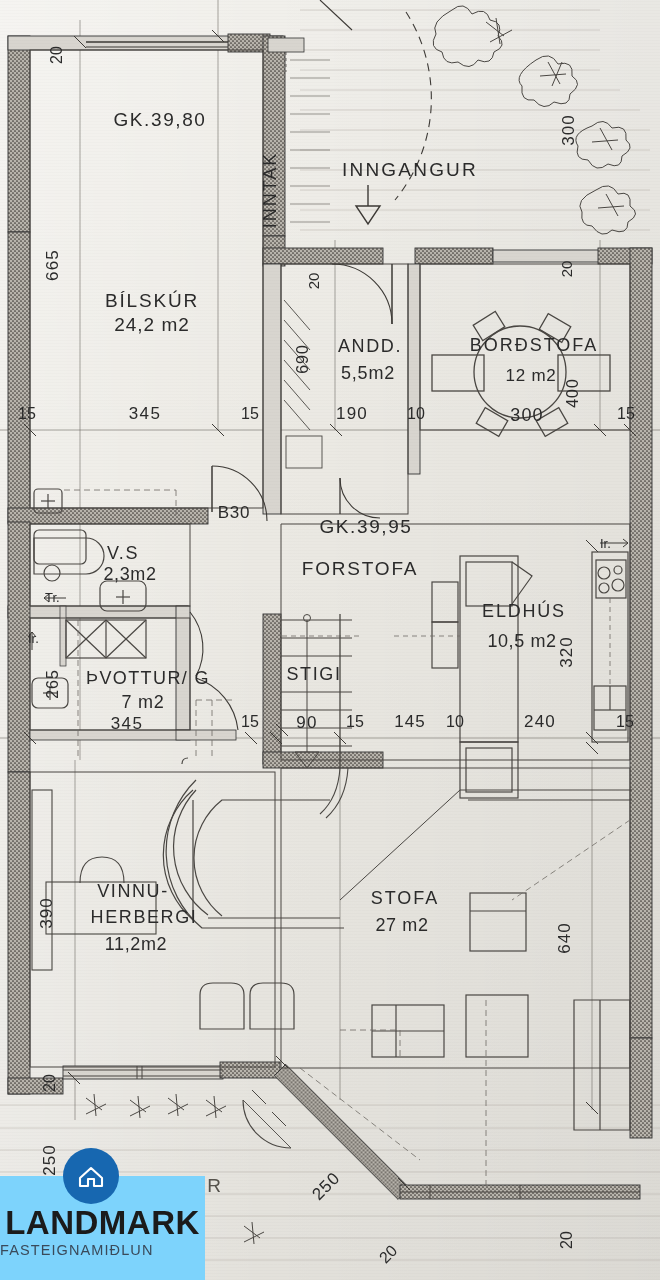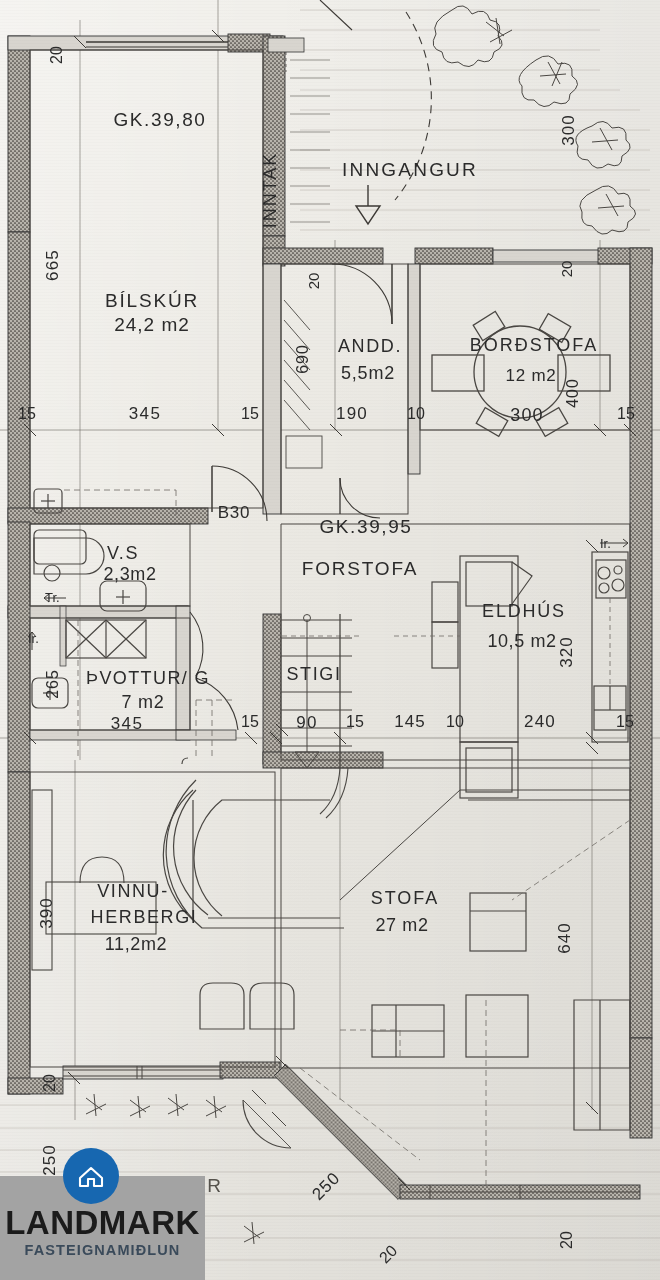--- a/index.html
+++ b/index.html
@@ -26,42 +26,42 @@
       repeating-linear-gradient(0deg, rgba(0,0,0,0.022) 0px, rgba(0,0,0,0.022) 1px, rgba(0,0,0,0) 1px, rgba(0,0,0,0) 3px);
     pointer-events:none;
   }
   svg#plan{position:absolute;left:0;top:0;width:660px;height:1280px;}
 
   
   #logo{
     position:absolute;
     left:0;bottom:0;
     width:205px;height:104px;
-    background:#a3a3a3;
+    background:#7dd3fc;
     display:flex;flex-direction:column;align-items:center;justify-content:flex-start;
   }
   #logo .mark{
     position:absolute;left:63px;top:-28px;
     width:56px;height:56px;border-radius:50%;
     background:#1767b0;
     display:flex;align-items:center;justify-content:center;
   }
   #logo .mark svg{display:block;}
   #logo .wordmark{
     position:absolute;left:0;right:0;top:28px;
     text-align:center;
     font-family:"Liberation Sans", sans-serif;
     font-weight:bold;font-size:33px;letter-spacing:0.5px;
     color:#1b1b1b;
   }
   #logo .subwordmark{
     position:absolute;left:0;right:0;top:66px;
-    text-align:center;
+    text-align:left;
     font-family:"Liberation Sans", sans-serif;
-    font-weight:bold;font-size:14.5px;letter-spacing:1.1px;
+    font-weight:normal;font-size:14.5px;letter-spacing:1.1px;
     color:#3a4a5a;
   }
 </style>
 </head>
 <body>
 
 <div id="sheet">
   <div id="paper"></div>
 
   <svg id="plan" viewBox="0 0 660 1280">

